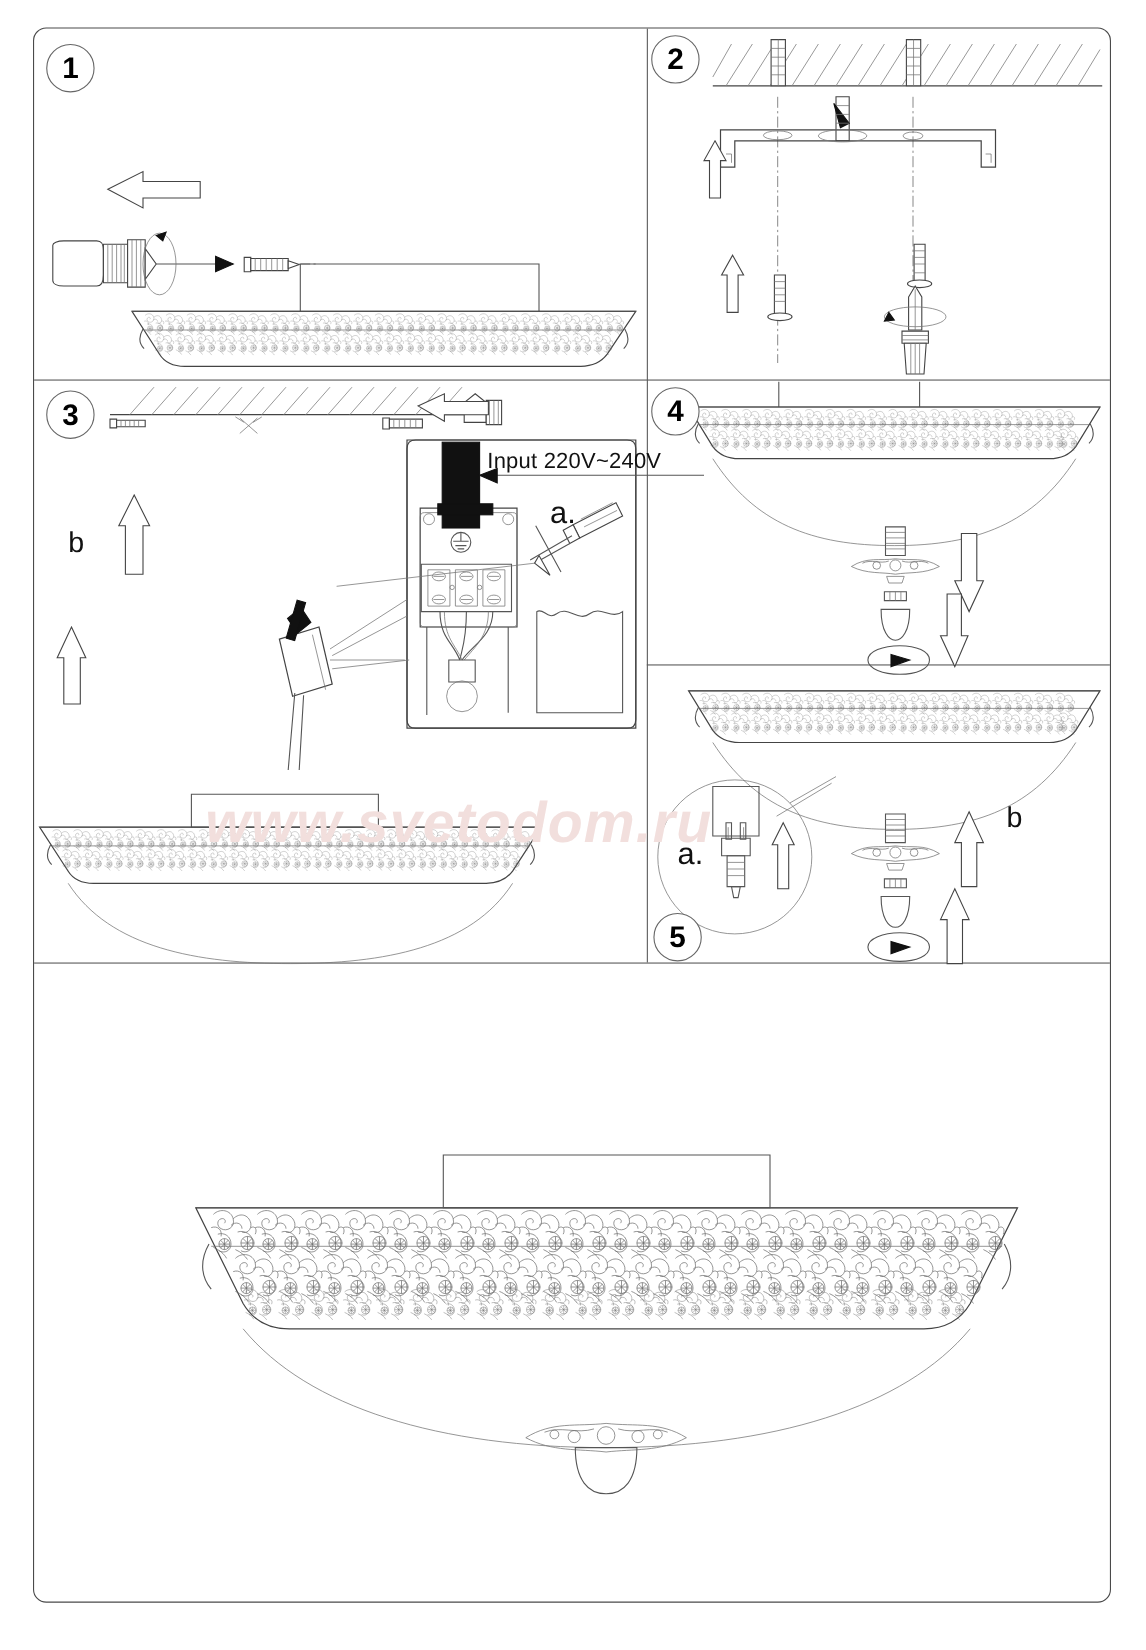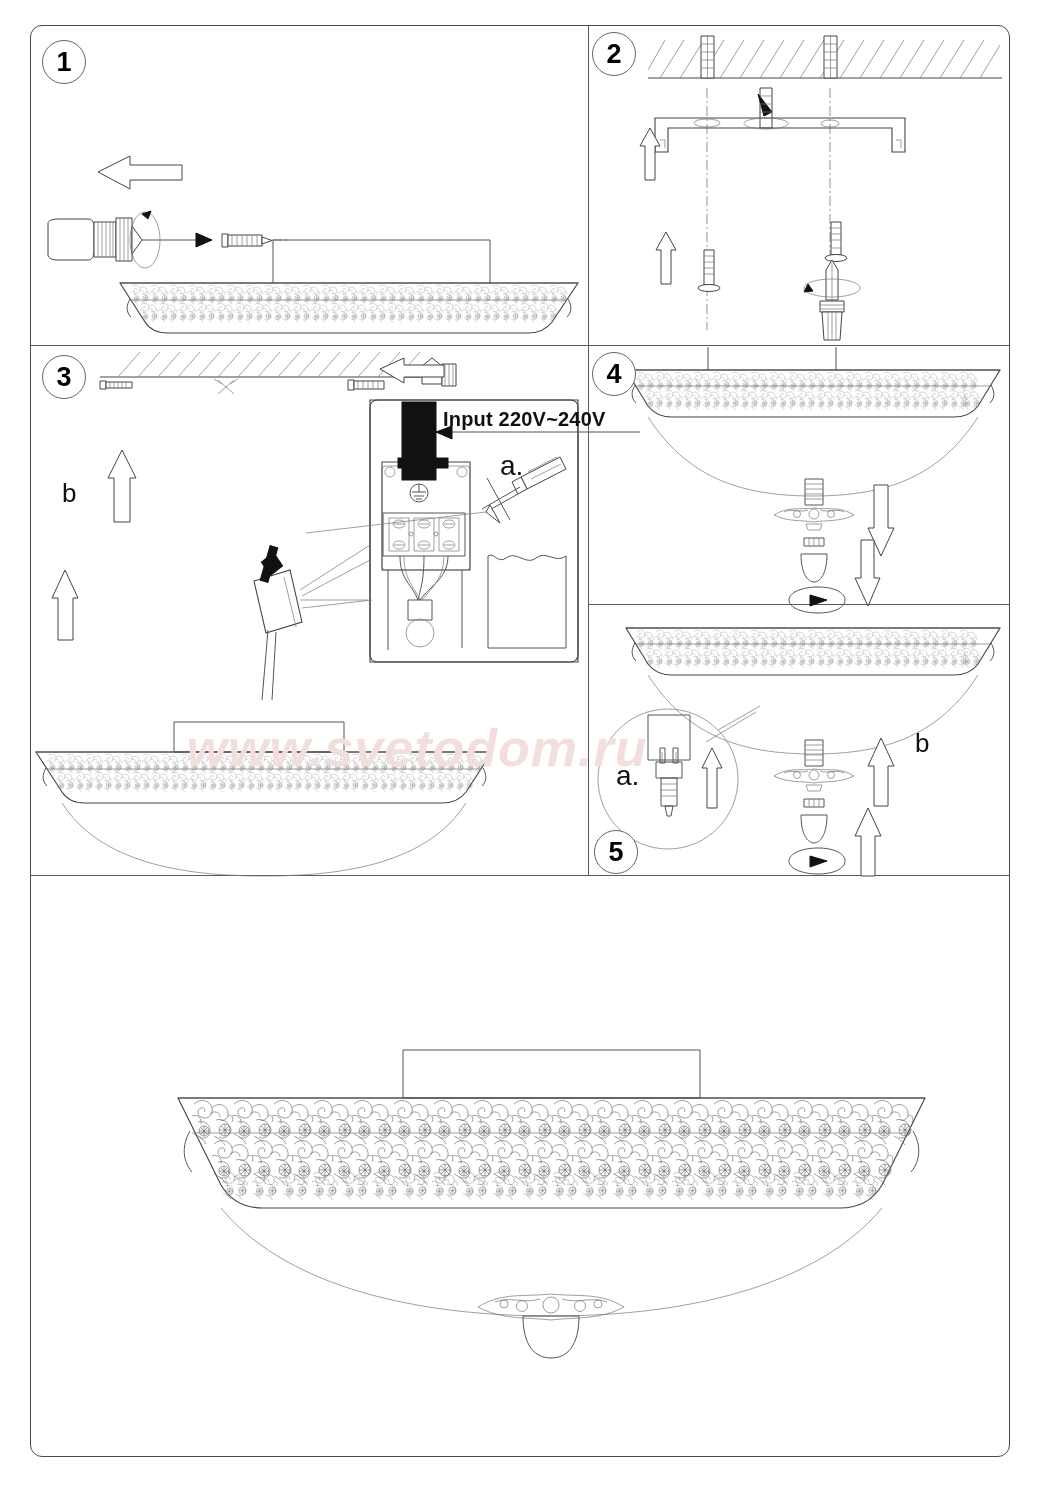--- a/index.html
+++ b/index.html
@@ -53,21 +53,21 @@
   <div class="divider h-div" style="left:31px;top:345px;width:978px;"></div>
   <div class="divider h-div" style="left:588px;top:604px;width:421px;"></div>
   <div class="divider h-div" style="left:31px;top:875px;width:978px;"></div>
 
   <div class="badge" style="left:42px;top:40px;">1</div>
   <div class="badge" style="left:592px;top:32px;">2</div>
   <div class="badge" style="left:42px;top:355px;">3</div>
   <div class="badge" style="left:592px;top:352px;">4</div>
   <div class="badge" style="left:594px;top:830px;">5</div>
 
-  <div class="lbl lbl-input" style="left:443px;top:408px;font-weight:bold;">Input  220V~240V</div>
+  <div class="lbl lbl-input" style="left:443px;top:408px;">Input  220V~240V</div>
   <div class="lbl" style="left:500px;top:450px;font-size:28px;">a.</div>
   <div class="lbl" style="left:62px;top:478px;font-size:26px;">b</div>
   <div class="lbl" style="left:616px;top:760px;font-size:28px;">a.</div>
   <div class="lbl" style="left:915px;top:728px;font-size:26px;">b</div>
 
   <div class="watermark">www.svetodom.ru</div>
 
   <svg width="1042" height="1500" viewBox="0 0 1042 1500">
     <defs>
 

